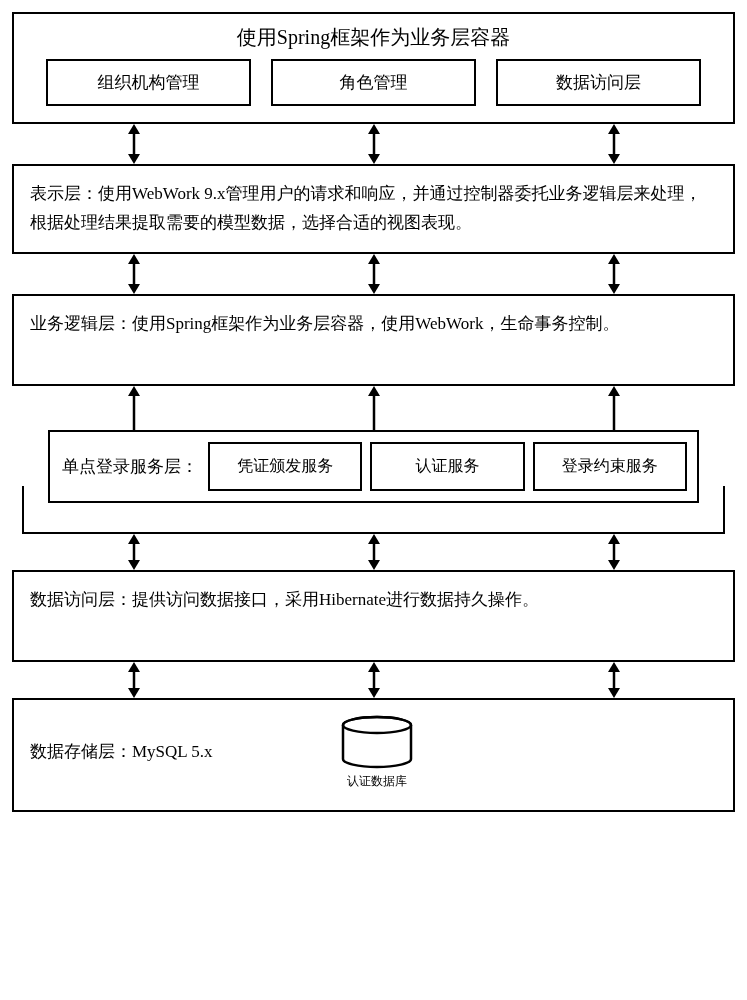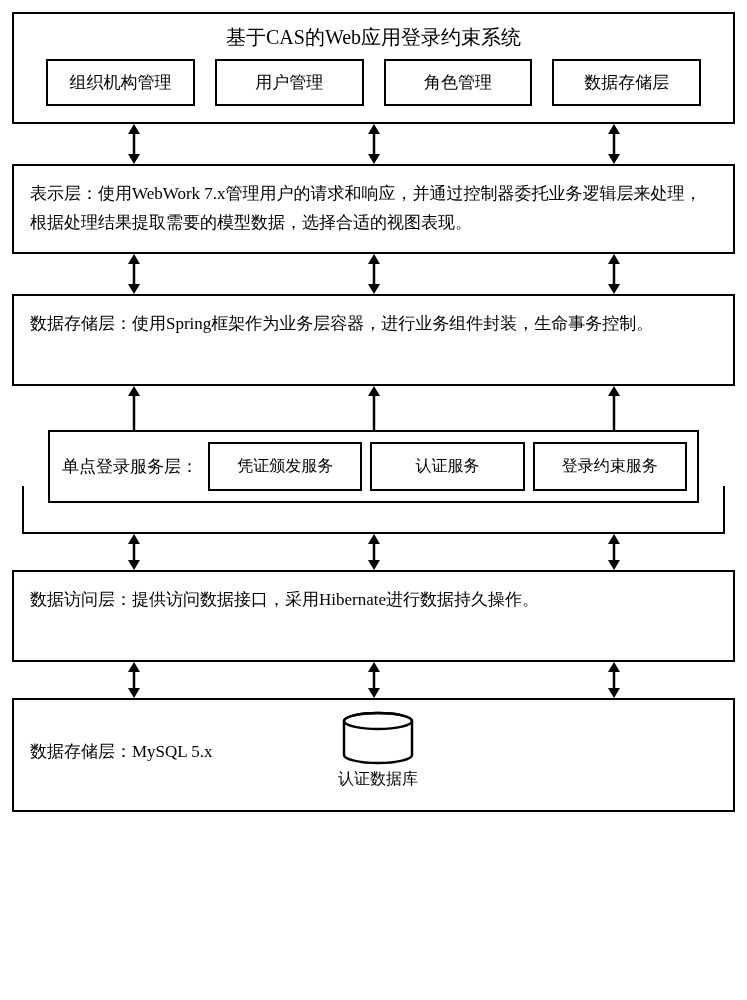--- a/index.html
+++ b/index.html
@@ -96,40 +96,39 @@
     align-items:center;
     gap:30px;
     position:relative;
     min-height:70px;
   }
   .cylinder {
     position:absolute;
     left:310px;
     bottom:-2px;
     text-align:center;
-    font-size:16px;
+    font-size:12px;
   }
   .cyl-svg { display:block; margin:0 auto 2px; }
   .connector-vert {
     position: relative;
     height: 46px;
   }
 </style>
 </head>
 <body>
 
 <div class="box">
   <div class="title-row">
-    <span>基于CAS的Web应用登录约束系统</span>
+    <span>使用Spring框架作为业务层容器</span>
   </div>
   <div class="sub-boxes">
     <div class="sub-box">组织机构管理</div>
-    <div class="sub-box">用户管理</div>
     <div class="sub-box">角色管理</div>
-    <div class="sub-box">数据存储层</div>
+    <div class="sub-box">数据访问层</div>
   </div>
 </div>
 
 <div class="arrow-row">
   <div class="arrow" style="left:110px">
     <svg width="24" height="40">
         <line x1="12" y1="6" x2="12" y2="34" stroke="#000" stroke-width="2.5"></line>
         <polygon points="12,0 6,10 18,10" fill="#000"></polygon>
         <polygon points="12,40 6,30 18,30" fill="#000"></polygon>
       </svg>
@@ -144,21 +143,21 @@
   <div class="arrow" style="left:590px">
     <svg width="24" height="40">
         <line x1="12" y1="6" x2="12" y2="34" stroke="#000" stroke-width="2.5"></line>
         <polygon points="12,0 6,10 18,10" fill="#000"></polygon>
         <polygon points="12,40 6,30 18,30" fill="#000"></polygon>
       </svg>
   </div>
 </div>
 
 <div class="box">
-  <div class="layer-text">表示层：使用WebWork 7.x管理用户的请求和响应，并通过控制器委托业务逻辑层来处理，根据处理结果提取需要的模型数据，选择合适的视图表现。</div>
+  <div class="layer-text">表示层：使用WebWork 9.x管理用户的请求和响应，并通过控制器委托业务逻辑层来处理，根据处理结果提取需要的模型数据，选择合适的视图表现。</div>
 </div>
 
 <div class="arrow-row">
   <div class="arrow" style="left:110px">
     <svg width="24" height="40">
         <line x1="12" y1="6" x2="12" y2="34" stroke="#000" stroke-width="2.5"></line>
         <polygon points="12,0 6,10 18,10" fill="#000"></polygon>
         <polygon points="12,40 6,30 18,30" fill="#000"></polygon>
       </svg>
   </div>
@@ -172,21 +171,21 @@
   <div class="arrow" style="left:590px">
     <svg width="24" height="40">
         <line x1="12" y1="6" x2="12" y2="34" stroke="#000" stroke-width="2.5"></line>
         <polygon points="12,0 6,10 18,10" fill="#000"></polygon>
         <polygon points="12,40 6,30 18,30" fill="#000"></polygon>
       </svg>
   </div>
 </div>
 
 <div class="box">
-  <div class="layer-text layer-text-tall">数据存储层：使用Spring框架作为业务层容器，进行业务组件封装，生命事务控制。</div>
+  <div class="layer-text layer-text-tall">业务逻辑层：使用Spring框架作为业务层容器，使用WebWork，生命事务控制。</div>
 </div>
 
 <div class="connector-vert">
   <svg width="723" height="46" style="position:absolute;left:0;top:0">
 
     <line x1="122" y1="8" x2="122" y2="46" stroke="#000" stroke-width="2.5"></line>
     <polygon points="122,0 116,10 128,10" fill="#000"></polygon>
     <line x1="362" y1="8" x2="362" y2="46" stroke="#000" stroke-width="2.5"></line>
     <polygon points="362,0 356,10 368,10" fill="#000"></polygon>
     <line x1="602" y1="8" x2="602" y2="46" stroke="#000" stroke-width="2.5"></line>

